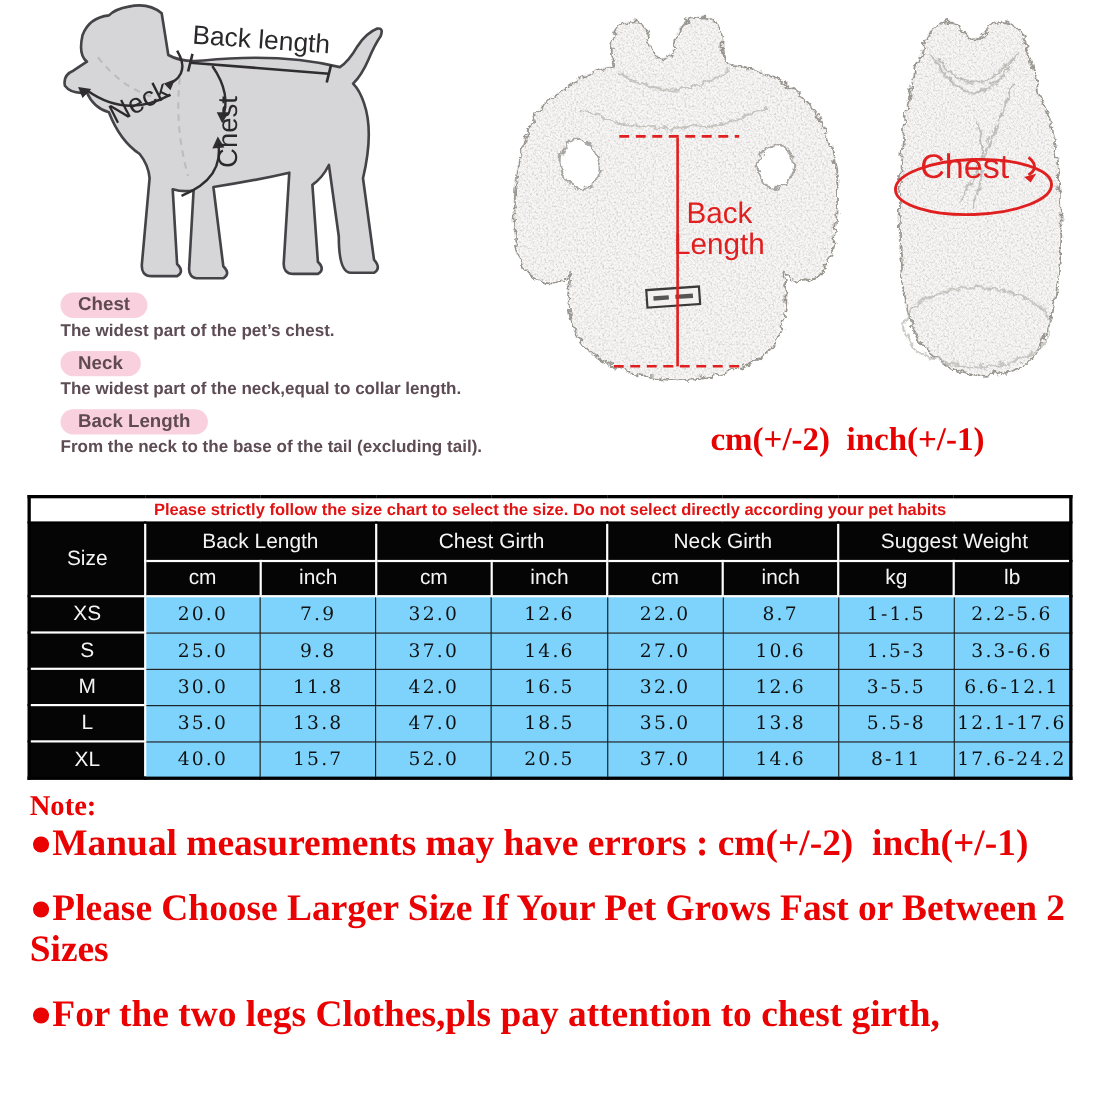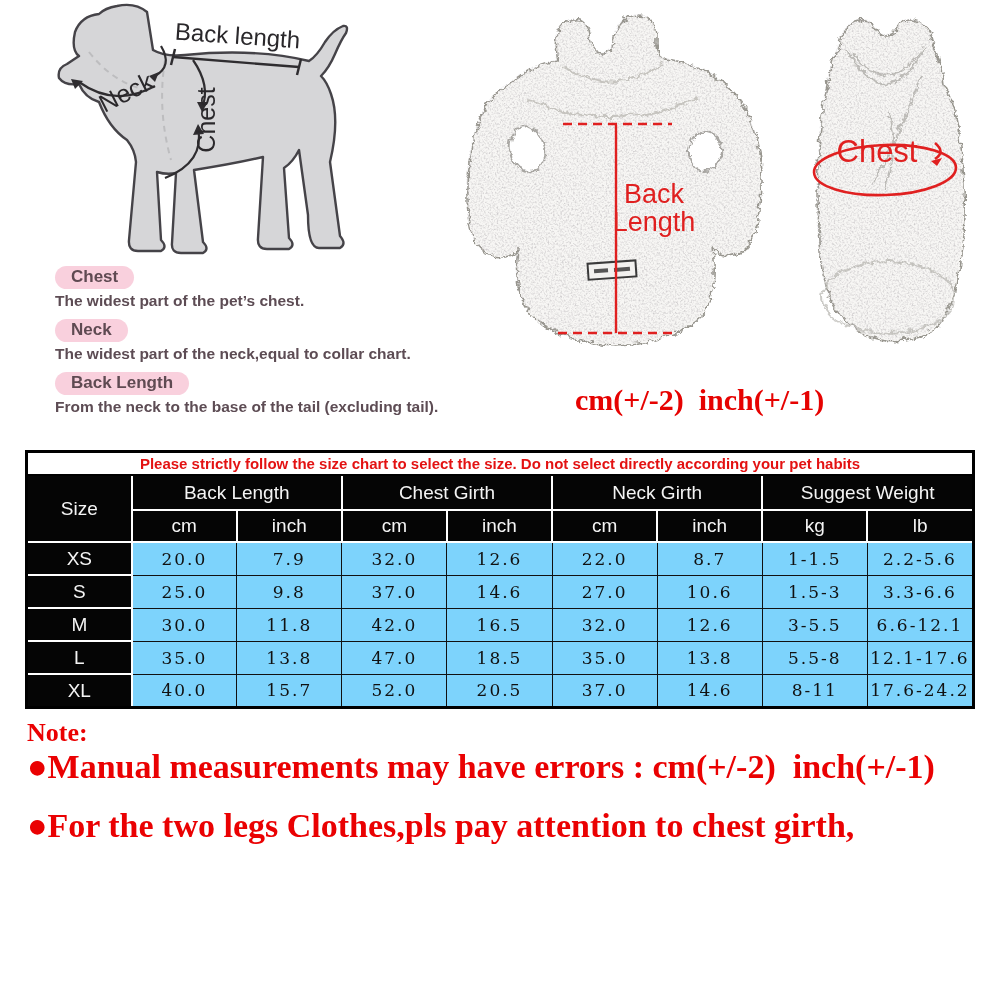--- a/index.html
+++ b/index.html
@@ -8,21 +8,21 @@
   .abs{position:absolute;}
 
   
   .defs{left:55px;top:266px;width:430px;}
   .def-item{margin-bottom:9px;}
   .pill{display:inline-block;background:#f9d0dd;color:#5f4a52;font-weight:bold;
         font-size:17px;line-height:22px;padding:0 16px 1px 16px;border-radius:13px;}
   .def-text{color:#5d4c54;font-size:15.5px;line-height:18px;margin-top:3px;font-weight:bold;}
 
   
-  .tol{left:575px;top:383px;width:320px;text-align:left;color:#e60201;
+  .tol{left:575px;top:383px;width:320px;text-align:right;color:#e60201;
        font-family:"Liberation Serif",serif;font-weight:bold;font-size:30px;white-space:pre-wrap;}
 
   
   .size-table{position:absolute;left:25px;top:450px;width:950px;border-collapse:collapse;
               table-layout:fixed;border:3px solid #000;}
   .size-table td,.size-table th{padding:0;text-align:center;vertical-align:middle;margin-left:36px;}
   .warn{background:#fff;color:#e31212;font-weight:bold;font-size:15px;height:21px;
         border:2px solid #000;}
   .dark{background:#050505;color:#f4f4f4;font-weight:400;font-size:19px;border:2px solid #fff;}
   .grp{height:33px;}
@@ -77,21 +77,21 @@
     <text x="200" y="120" transform="rotate(-90 200 120)" text-anchor="middle" font-size="25" fill="#2a282b">Chest</text>
   </svg>
 
   <div class="abs defs">
     <div class="def-item">
       <span class="pill">Chest</span>
       <div class="def-text">The widest part of the pet’s chest.</div>
     </div>
     <div class="def-item">
       <span class="pill">Neck</span>
-      <div class="def-text">The widest part of the neck,equal to collar chart.</div>
+      <div class="def-text">The widest part of the neck,equal to collar length.</div>
     </div>
     <div class="def-item">
       <span class="pill">Back Length</span>
       <div class="def-text">From the neck to the base of the tail (excluding tail).</div>
     </div>
   </div>
 
   <svg class="abs" style="left:448px;top:0px" width="330" height="360" viewBox="0 0 330 360">
     <defs>
       <filter id="roughEdge" x="-8%" y="-8%" width="116%" height="116%">
@@ -265,16 +265,17 @@
       <td class="val">14.6</td>
       <td class="val">8-11</td>
       <td class="val">17.6-24.2</td>
     </tr>
   </tbody>
     </table>
 
   <div class="abs notes">
     <div class="note-title">Note:</div>
     <div class="note-item">●Manual measurements may have errors : cm(+/-2)  inch(+/-1)</div>
+    <div class="note-item">●Please Choose Larger Size If Your Pet Grows Fast or Between 2 Sizes</div>
     <div class="note-item">●For the two legs Clothes,pls pay attention to chest girth,</div>
   </div>
 
 </div>
 
 </body></html>

